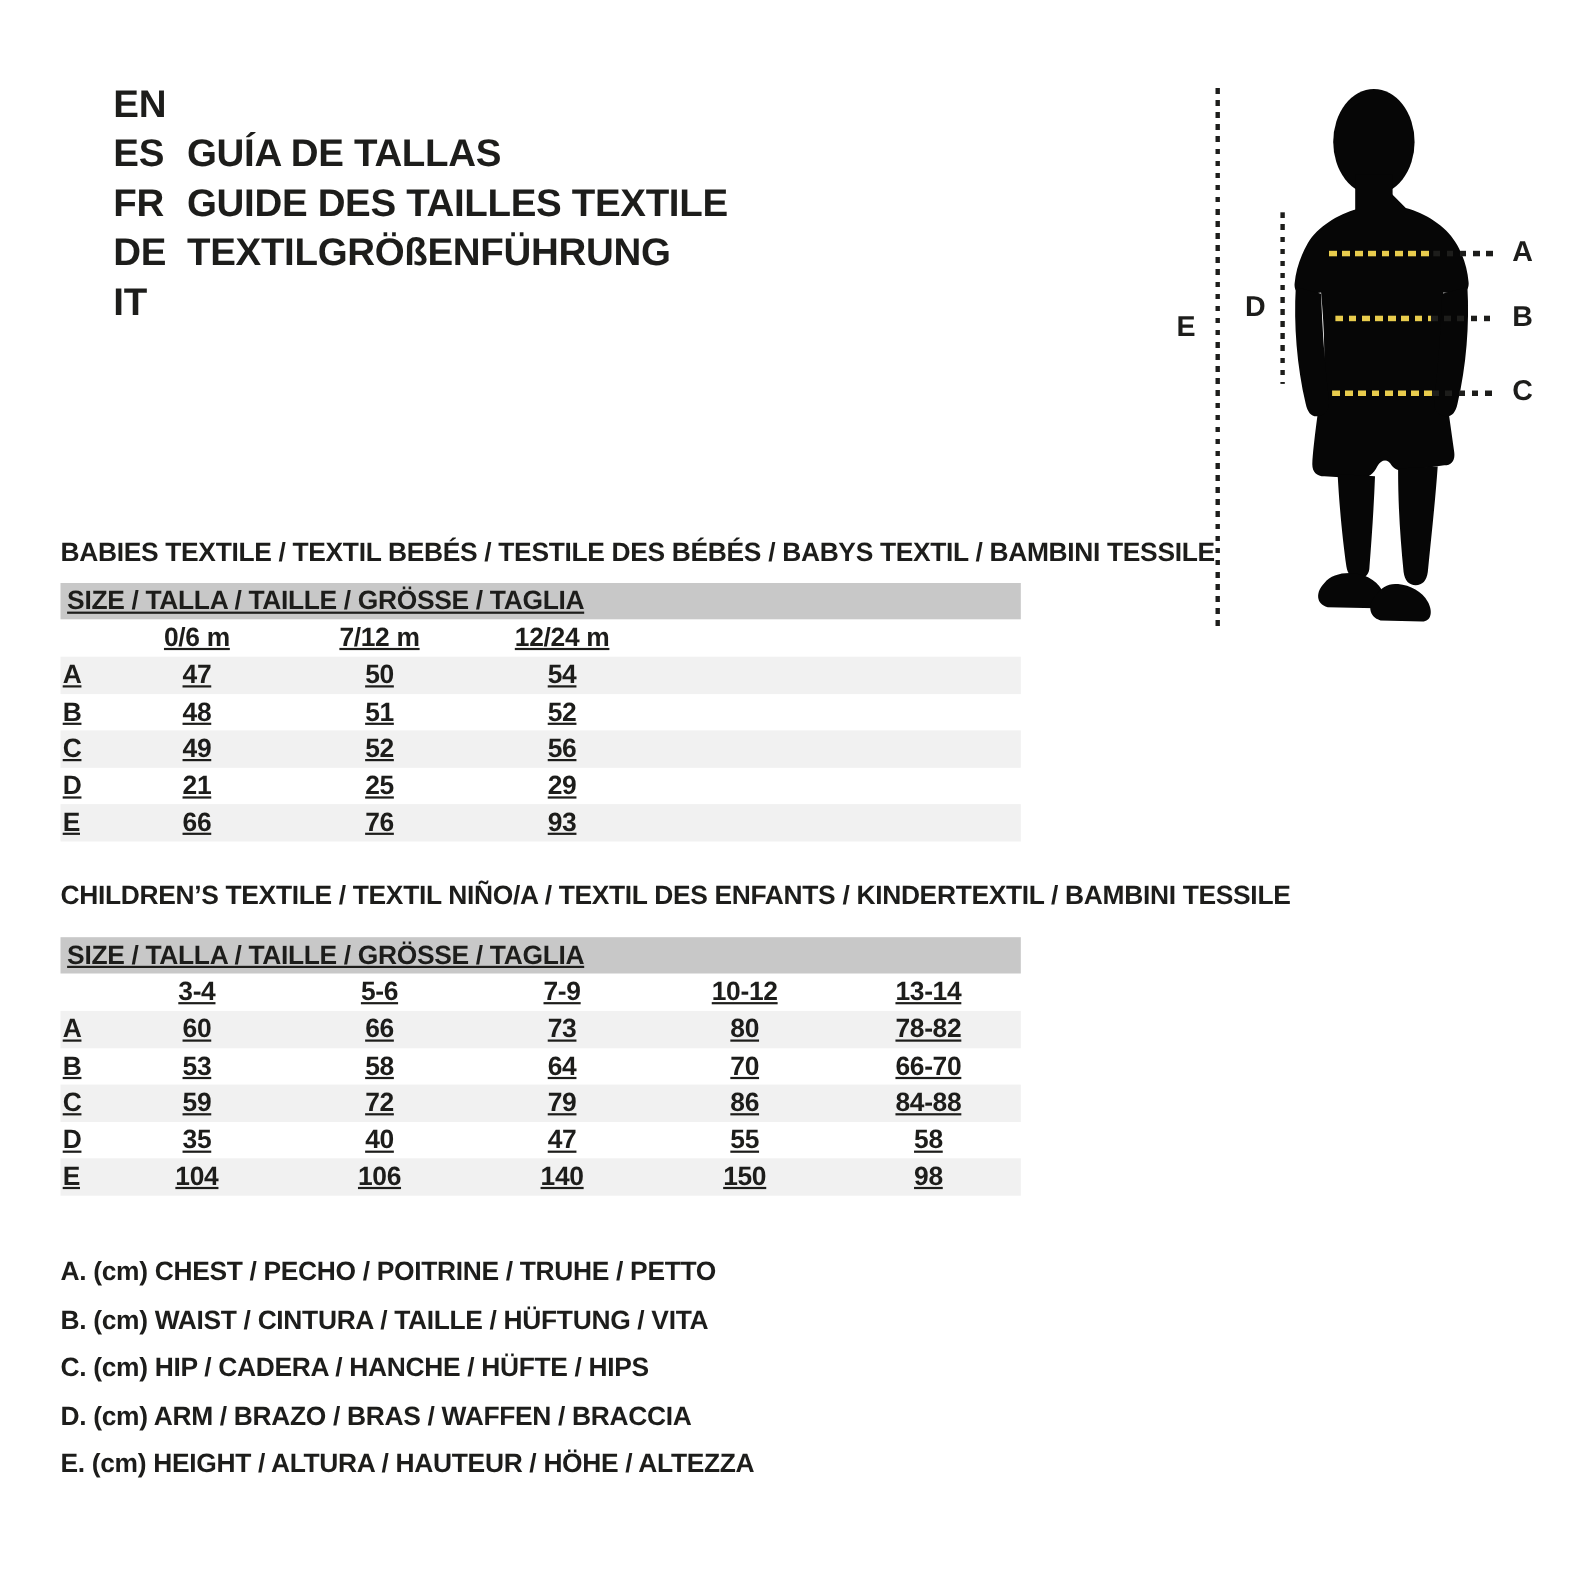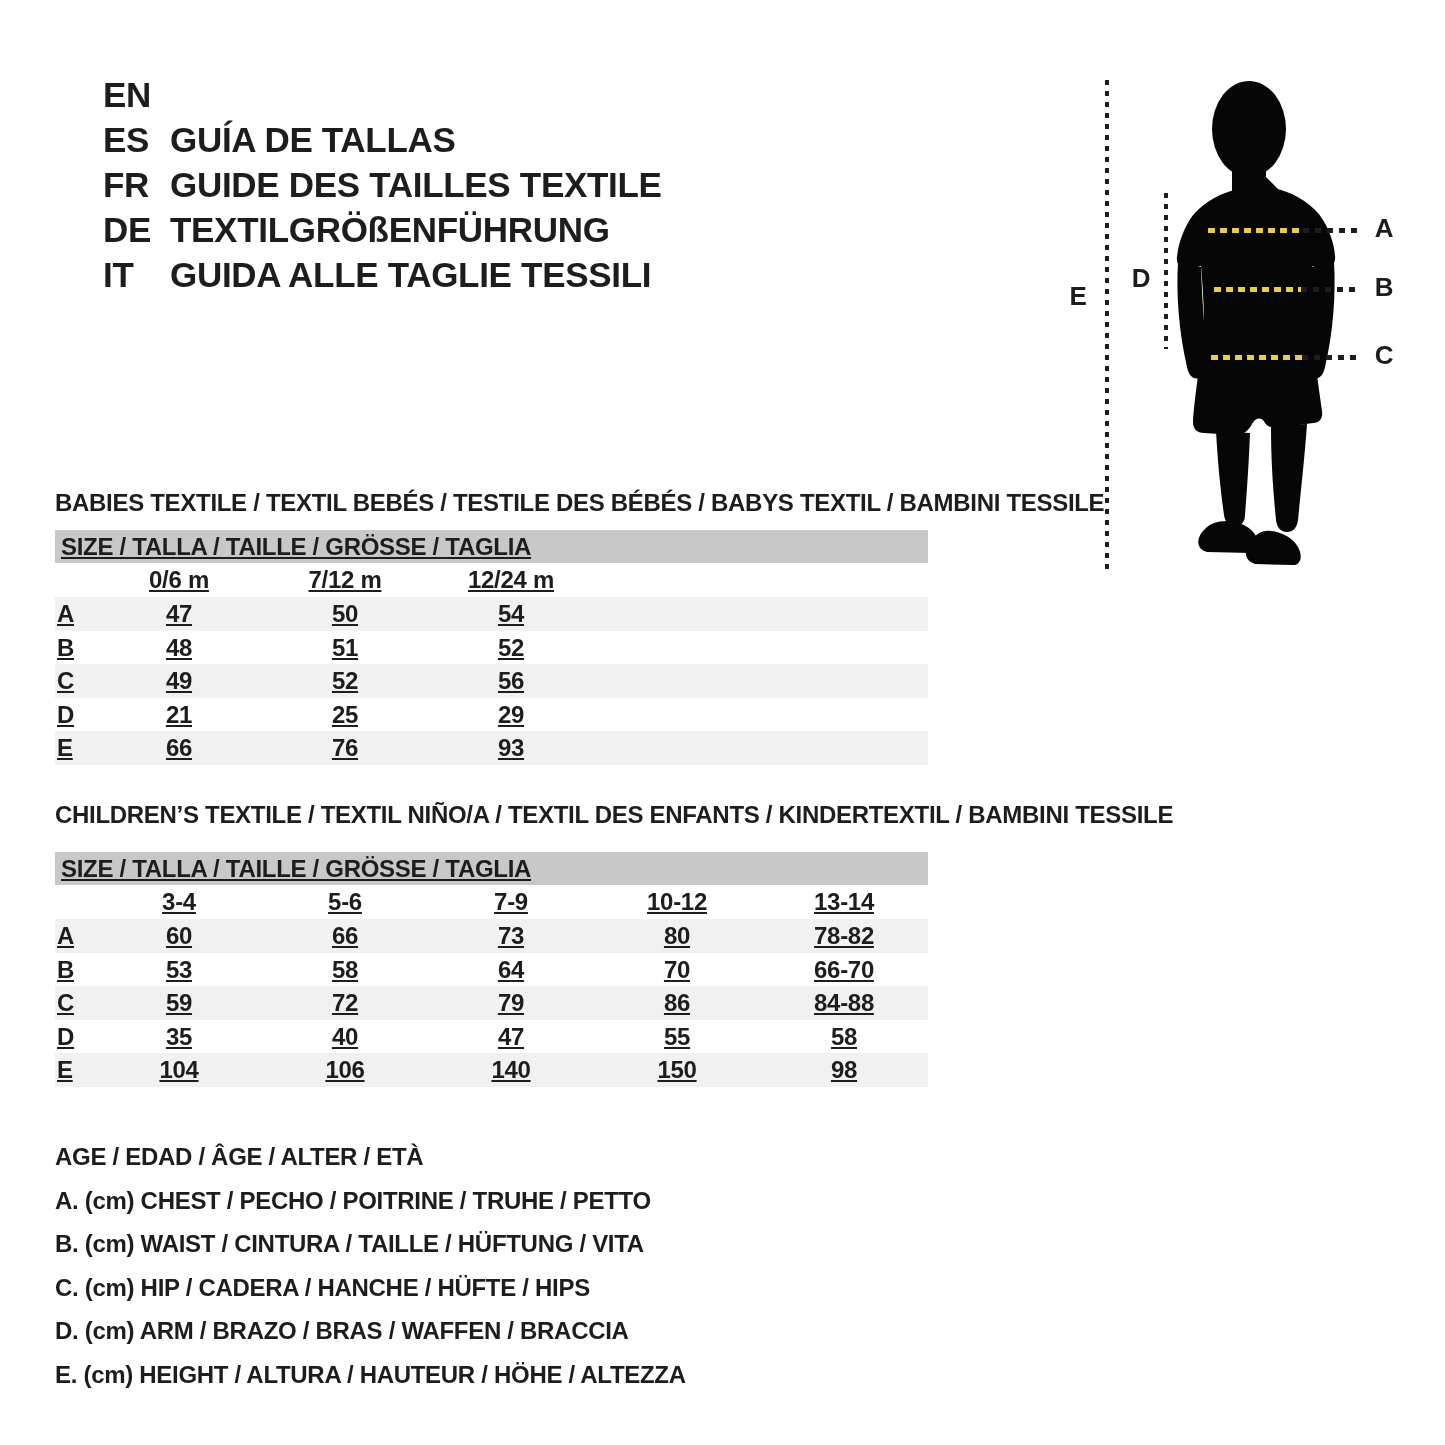--- a/index.html
+++ b/index.html
@@ -72,21 +72,20 @@
     <div class="lang-row">
       <span class="lang-code">FR</span>
       <span class="lang-title">GUIDE DES TAILLES TEXTILE</span>
     </div>
     <div class="lang-row">
       <span class="lang-code">DE</span>
       <span class="lang-title">TEXTILGRÖßENFÜHRUNG</span>
     </div>
     <div class="lang-row">
       <span class="lang-code">IT</span>
-      <span class="lang-title">GUIDA ALLE TAGLIE TESSILI</span>
     </div>
   </div>
 
   <div class="vdash" id="line-e"></div>
   <div class="vdash" id="line-d"></div>
 
   <svg id="silhouette" viewBox="0 0 180 500" aria-hidden="true">
     <g fill="#060606">
       <ellipse cx="89" cy="54" rx="37" ry="48"></ellipse>
       <rect x="72" y="84" width="34" height="34"></rect>
@@ -221,21 +220,20 @@
       <span class="cell">104</span>
       <span class="cell">106</span>
       <span class="cell">140</span>
       <span class="cell">150</span>
       <span class="cell">98</span>
       <span></span>
     </div>
   </div>
 
   <div class="legend">
-    <div>AGE / EDAD / ÂGE / ALTER / ETÀ</div>
     <div>A. (cm) CHEST / PECHO / POITRINE / TRUHE / PETTO</div>
     <div>B. (cm) WAIST / CINTURA / TAILLE / HÜFTUNG / VITA</div>
     <div>C. (cm) HIP / CADERA / HANCHE / HÜFTE / HIPS</div>
     <div>D. (cm) ARM / BRAZO / BRAS / WAFFEN / BRACCIA</div>
     <div>E. (cm) HEIGHT / ALTURA / HAUTEUR / HÖHE / ALTEZZA</div>
   </div>
 
 </div>
 
 </body></html>

